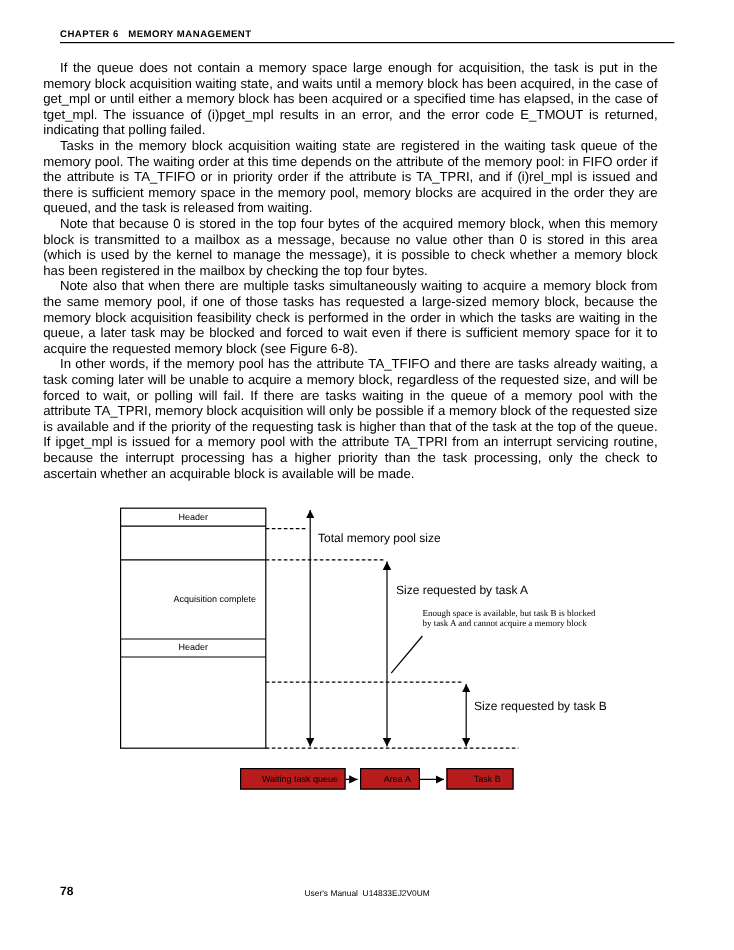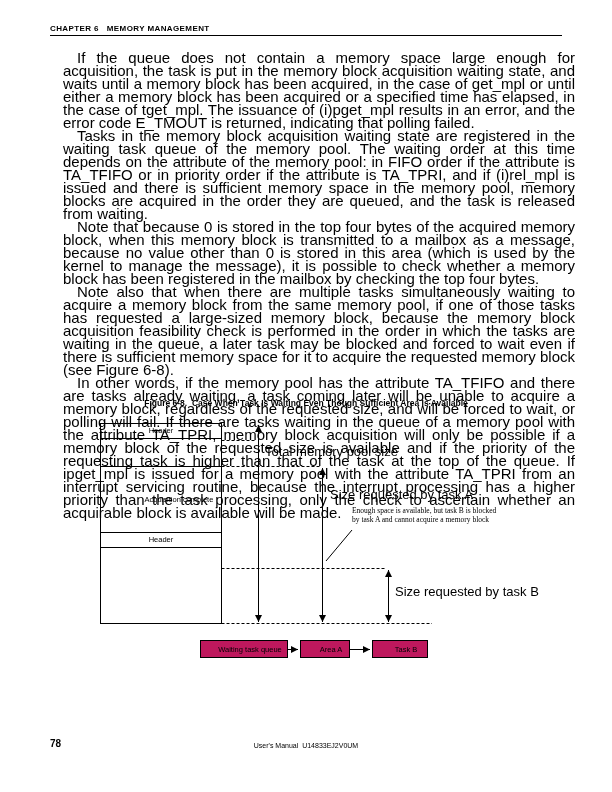--- a/index.html
+++ b/index.html
@@ -22,22 +22,22 @@
     letter-spacing: 0.4px;
     white-space: pre;
   }
   .header-rule {
     position: absolute;
     top: 35px; left: 50px; right: 50px;
     border-top: 1px solid #000;
   }
   .body-text {
     position: absolute;
-    top: 51px; left: 63px; width: 512px;
-    font-size: 15px;
+    top: 51px; left: 36px; width: 512px;
+    font-size: 11px;
     line-height: 13px;
     text-align: justify;
   }
   .body-text p { text-indent: 14px; }
   .figure-caption {
     position: absolute;
     top: 398px; left: 0; width: 612px;
     text-align: center;
     font-size: 8.5px;
     font-weight: bold;
@@ -50,35 +50,35 @@
   }
   .figure svg { position: absolute; top: 0; left: 0; }
   .fig-box-label {
     position: absolute;
     display: flex; align-items: center; justify-content: center;
     font-size: 7.5px;
     text-align: center;
   }
   .fig-label {
     position: absolute;
-    font-size: 13px;
+    font-size: 10px;
     white-space: nowrap;
     text-align: center;
   }
   .fig-annotation {
     position: absolute;
     left: 352px; top: 88px; width: 148px;
     font-size: 7.5px;
     line-height: 9px;
     font-family: Liberation Serif, serif;
   }
   .node-box {
     position: absolute;
     border: 1px solid #000;
-    background: #be185d;
+    background: #b91c1c;
     display: flex; align-items: center; justify-content: center;
     font-size: 7.5px;
     padding-left: 12px;
   }
   .watermark {
     position: absolute;
     top: 364px; left: 52px;
     font-size: 38px;
     letter-spacing: 18px;
     color: rgba(214, 96, 96, 0.35);
@@ -109,21 +109,20 @@
   <div class="header-rule"></div>
 
   <div class="body-text">
     <p>If the queue does not contain a memory space large enough for acquisition, the task is put in the memory block acquisition waiting state, and waits until a memory block has been acquired, in the case of get_mpl or until either a memory block has been acquired or a specified time has elapsed, in the case of tget_mpl.  The issuance of (i)pget_mpl results in an error, and the error code E_TMOUT is returned, indicating that polling failed.</p>
     <p>Tasks in the memory block acquisition waiting state are registered in the waiting task queue of the memory pool.  The waiting order at this time depends on the attribute of the memory pool: in FIFO order if the attribute is TA_TFIFO or in priority order if the attribute is TA_TPRI, and if (i)rel_mpl is issued and there is sufficient memory space in the memory pool, memory blocks are acquired in the order they are queued, and the task is released from waiting.</p>
     <p>Note that because 0 is stored in the top four bytes of the acquired memory block, when this memory block is transmitted to a mailbox as a message, because no value other than 0 is stored in this area (which is used by the kernel to manage the message), it is possible to check whether a memory block has been registered in the mailbox by checking the top four bytes.</p>
     <p>Note also that when there are multiple tasks simultaneously waiting to acquire a memory block from the same memory pool, if one of those tasks has requested a large-sized memory block, because the memory block acquisition feasibility check is performed in the order in which the tasks are waiting in the queue, a later task may be blocked and forced to wait even if there is sufficient memory space for it to acquire the requested memory block (see Figure 6-8).</p>
     <p>In other words, if the memory pool has the attribute TA_TFIFO and there are tasks already waiting, a task coming later will be unable to acquire a memory block, regardless of the requested size, and will be forced to wait, or polling will fail.  If there are tasks waiting in the queue of a memory pool with the attribute TA_TPRI, memory block acquisition will only be possible if a memory block of the requested size is available and if the priority of the requesting task is higher than that of the task at the top of the queue.  If ipget_mpl is issued for a memory pool with the attribute TA_TPRI from an interrupt servicing routine, because the interrupt processing has a higher priority than the task processing, only the check to ascertain whether an acquirable block is available will be made.</p>
   </div>
 
-  <div class="figure-caption">Figure 6-8.  Case When Task Is Waiting Even Though Sufficient Area Is Available</div>
 
   <div class="figure">
     <svg width="612" height="250" viewBox="0 0 612 250">
       <defs>
         <marker id="arr" viewBox="0 0 10 10" refX="10" refY="5" markerWidth="7" markerHeight="7" orient="auto-start-reverse">
           <path d="M0,0 L10,5 L0,10 z" fill="#000"></path>
         </marker>
       </defs>
 
       <g stroke="#000" stroke-width="1" fill="none">

